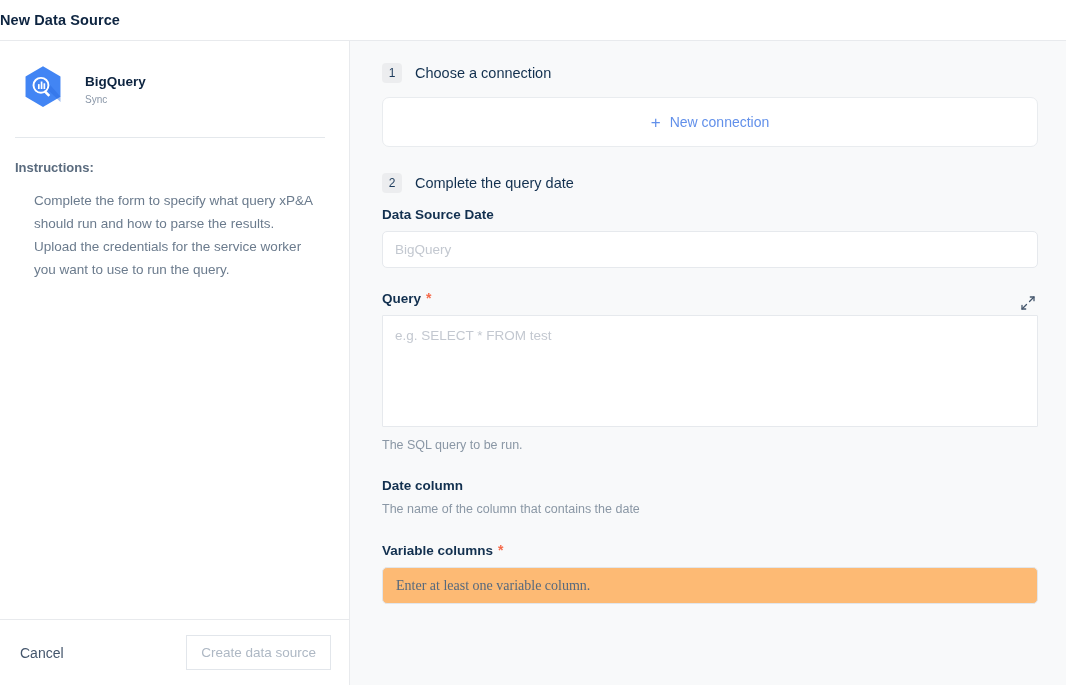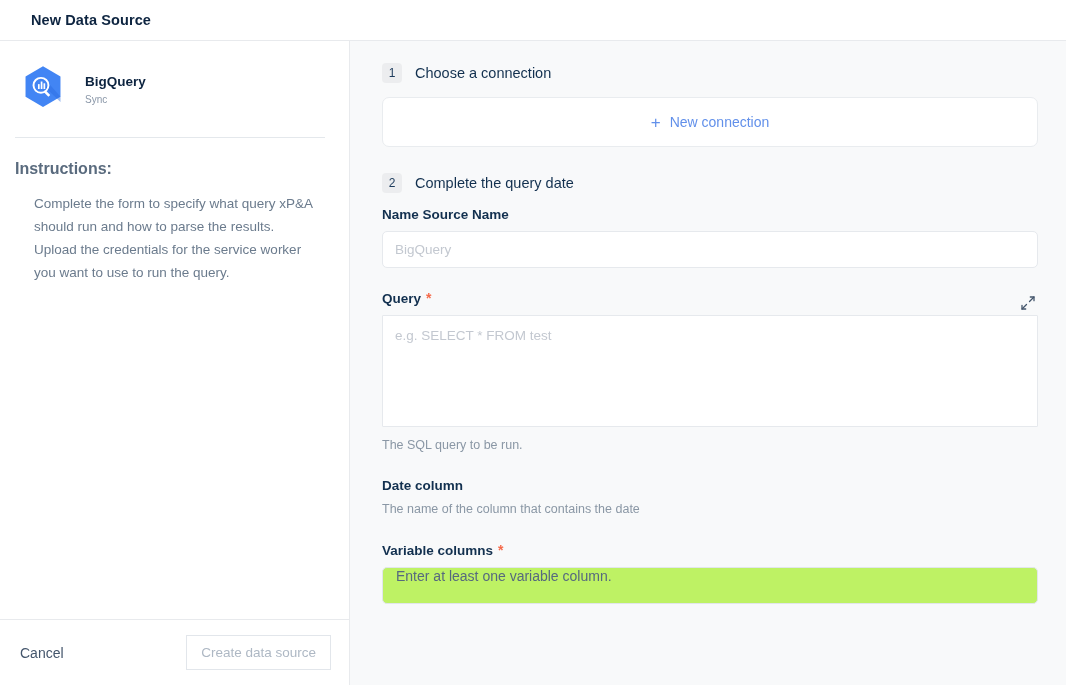--- a/index.html
+++ b/index.html
@@ -21,21 +21,21 @@
   }
 
   
   .header {
     height: 41px;
     min-height: 41px;
     background: #ffffff;
     border-bottom: 1px solid #e8eaed;
     display: flex;
     align-items: center;
-    padding-left: 31px;
+    padding-left: 0;
   }
   .header-title {
     font-size: 14.5px;
     font-weight: bold;
     color: #0d2440;
     letter-spacing: 0.1px;
   }
 
   
   .body {
@@ -84,21 +84,21 @@
     color: #8a97a8;
   }
 
   .divider {
     height: 1px;
     background: #e4e8ec;
     margin: 22px 0 0 0;
   }
 
   .instructions-title {
-    font-size: 16px;
+    font-size: 13px;
     font-weight: bold;
     color: #5a6b7e;
     margin-top: 22px;
   }
   .instructions-list {
     margin-top: 14px;
     padding-left: 19px;
     list-style: none;
   }
   .instructions-list li {
@@ -258,28 +258,28 @@
   }
 
   .spacer-22 { height: 22px; }
   .spacer-26 { height: 26px; }
 
   .varcol-input {
     width: 100%;
     height: 37px;
     border: 1px solid #e2e6eb;
     border-radius: 5px;
-    background: #bef264;
-    font-family: Liberation Sans, sans-serif;
+    background: #fdba74;
+    font-family: Liberation Serif, serif;
     font-size: 14px;
     color: #56697e;
     padding: 0 13px;
     outline: none;
     display: flex;
-    align-items: flex-start;
+    align-items: center;
   }
 </style>
 </head>
 <body>
 
 <div class="app">
 
   <div class="header">
     <div class="header-title">New Data Source</div>
   </div>
@@ -335,21 +335,21 @@
           <span class="new-connection-label">New connection</span>
         </div>
 
         <div class="step-head">
           <div class="step-num">2</div>
           <div class="step-label">Complete the query date</div>
         </div>
 
         <div class="field">
           <div class="field-label">
-            <span>Name Source Name</span>
+            <span>Data Source Date</span>
           </div>
           <input class="text-input" type="text" placeholder="BigQuery" style="">
         </div>
 
         <div class="spacer-22"></div>
 
         <div class="field">
           <div class="label-row">
             <div class="field-label">
               <span>Query</span>

